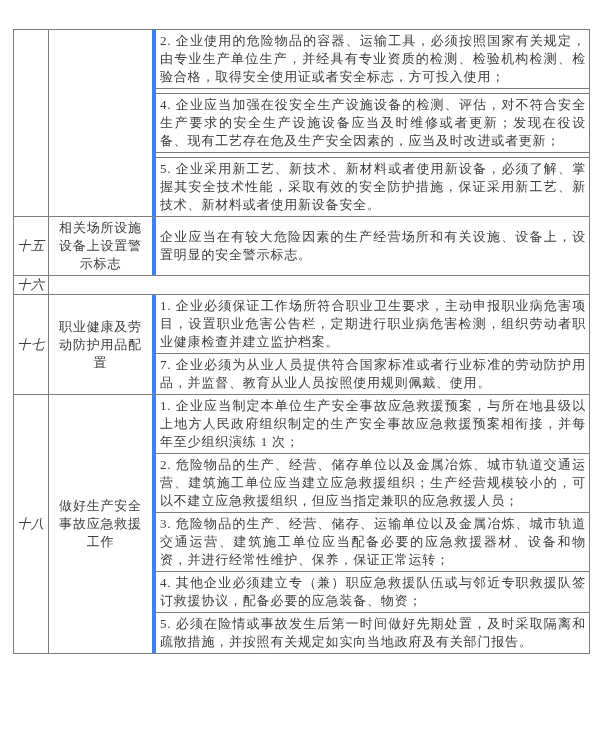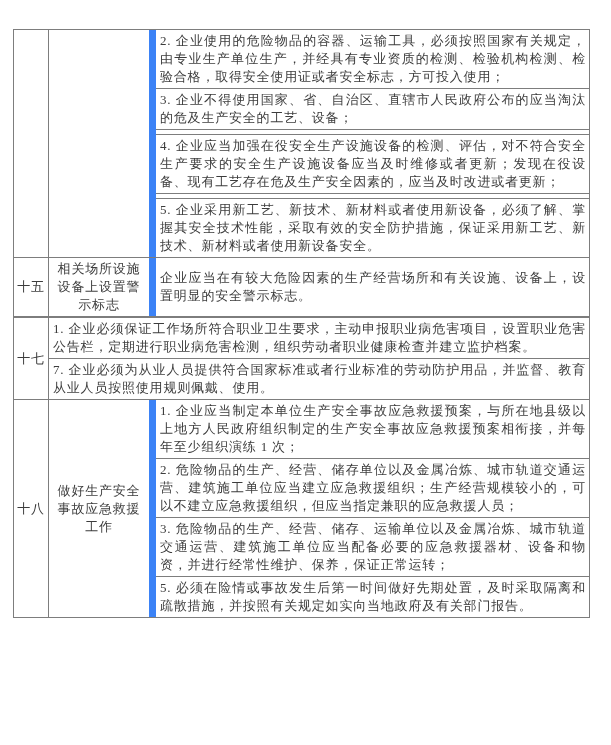--- a/index.html
+++ b/index.html
@@ -39,25 +39,26 @@
     box-sizing: border-box;
   }
   .cell.num {
     width: 35px;
     flex: 0 0 35px;
     border-right: 1px solid #7d7d7d;
     display: flex;
     align-items: center;
     justify-content: center;
     text-align: center;
+    font-style: italic;
   }
   .cell.cat {
     width: 107px;
     flex: 0 0 107px;
-    border-right: 7px solid #3b82f6;
+    border-right: 4px solid #3b82f6;
     display: flex;
     align-items: center;
     justify-content: center;
     text-align: center;
     padding: 2px 5px;
   }
   .cell.content {
     flex: 1 1 auto;
     display: flex;
     flex-direction: column;
@@ -84,47 +85,49 @@
 </head>
 <body>
 
 <div class="page">
   <div class="doc-table" id="table-root">
       <div class="row">
         <div class="cell num"></div>
         <div class="cell cat"></div>
         <div class="cell content">
           <div class="item">2. 企业使用的危险物品的容器、运输工具，必须按照国家有关规定，由专业生产单位生产，并经具有专业资质的检测、检验机构检测、检验合格，取得安全使用证或者安全标志，方可投入使用；</div>
-          <div class="item">3. 企业不得使用国家、省、自治区、直辖市人民政府公布的应当淘汰的危及生产安全的工艺、设备；</div>
           <div class="gap"></div>
           <div class="item">4. 企业应当加强在役安全生产设施设备的检测、评估，对不符合安全生产要求的安全生产设施设备应当及时维修或者更新；发现在役设备、现有工艺存在危及生产安全因素的，应当及时改进或者更新；</div>
           <div class="gap"></div>
           <div class="item">5. 企业采用新工艺、新技术、新材料或者使用新设备，必须了解、掌握其安全技术性能，采取有效的安全防护措施，保证采用新工艺、新技术、新材料或者使用新设备安全。</div>
         </div>
       </div>
       <div class="row">
         <div class="cell num">十五</div>
         <div class="cell cat">相关场所设施设备上设置警示标志</div>
         <div class="cell content">
           <div class="item">企业应当在有较大危险因素的生产经营场所和有关设施、设备上，设置明显的安全警示标志。</div>
         </div>
       </div>
       <div class="row">
+        <div class="cell num">十六</div>
       </div>
       <div class="row">
         <div class="cell num">十七</div>
+        <div class="cell cat">职业健康及劳动防护用品配置</div>
         <div class="cell content">
           <div class="item">1. 企业必须保证工作场所符合职业卫生要求，主动申报职业病危害项目，设置职业危害公告栏，定期进行职业病危害检测，组织劳动者职业健康检查并建立监护档案。</div>
           <div class="item">7. 企业必须为从业人员提供符合国家标准或者行业标准的劳动防护用品，并监督、教育从业人员按照使用规则佩戴、使用。</div>
         </div>
       </div>
       <div class="row">
         <div class="cell num">十八</div>
         <div class="cell cat">做好生产安全事故应急救援工作</div>
         <div class="cell content">
           <div class="item">1. 企业应当制定本单位生产安全事故应急救援预案，与所在地县级以上地方人民政府组织制定的生产安全事故应急救援预案相衔接，并每年至少组织演练 1 次；</div>
           <div class="item">2. 危险物品的生产、经营、储存单位以及金属冶炼、城市轨道交通运营、建筑施工单位应当建立应急救援组织；生产经营规模较小的，可以不建立应急救援组织，但应当指定兼职的应急救援人员；</div>
           <div class="item">3. 危险物品的生产、经营、储存、运输单位以及金属冶炼、城市轨道交通运营、建筑施工单位应当配备必要的应急救援器材、设备和物资，并进行经常性维护、保养，保证正常运转；</div>
+          <div class="item">4. 其他企业必须建立专（兼）职应急救援队伍或与邻近专职救援队签订救援协议，配备必要的应急装备、物资；</div>
           <div class="item">5. 必须在险情或事故发生后第一时间做好先期处置，及时采取隔离和疏散措施，并按照有关规定如实向当地政府及有关部门报告。</div>
         </div>
       </div>
     </div>
 </div>
 
 </body></html>

